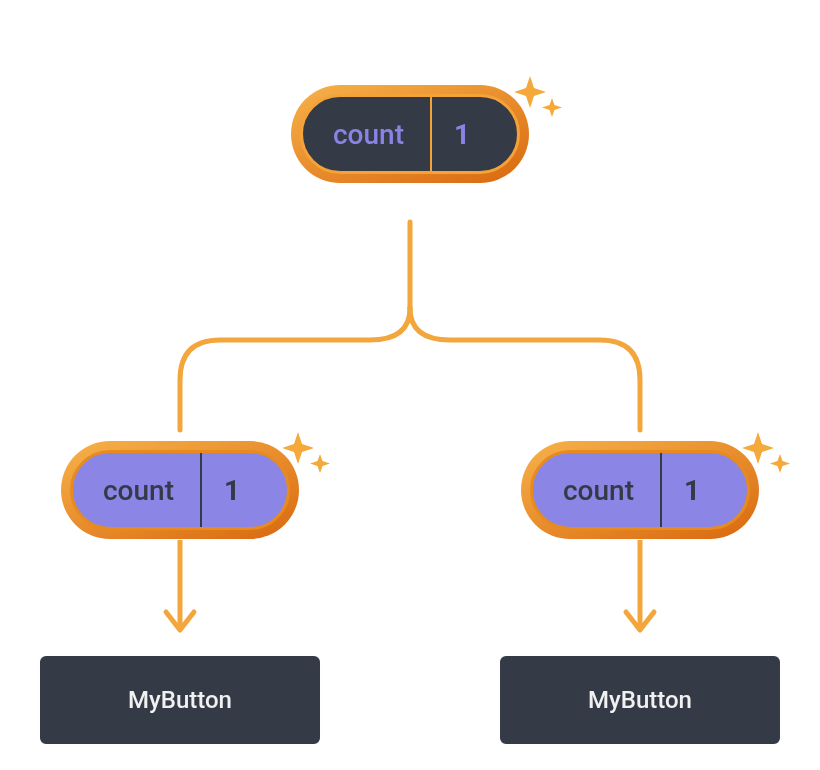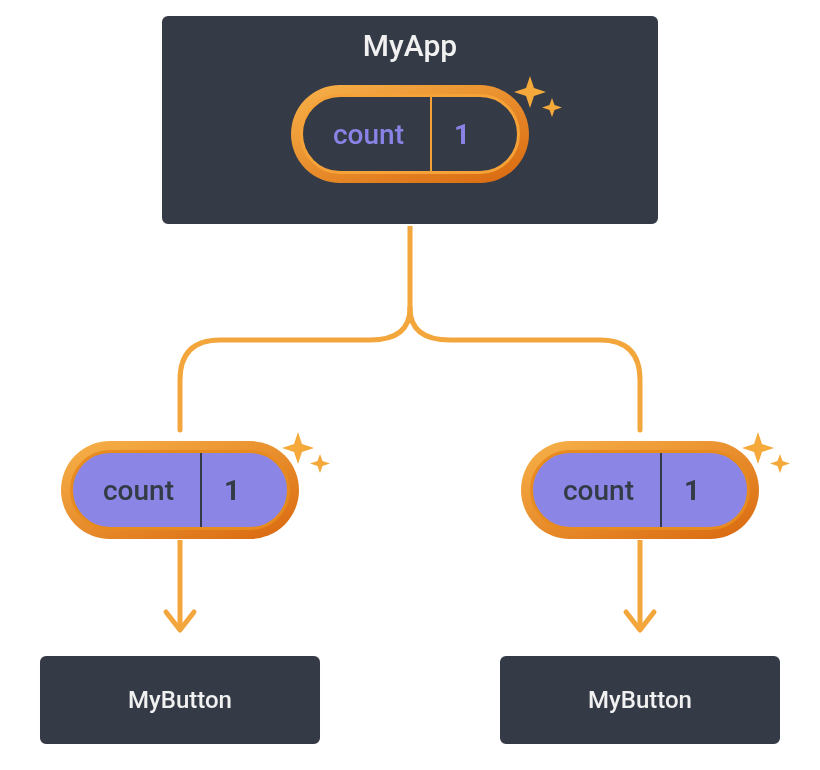--- a/index.html
+++ b/index.html
@@ -127,23 +127,20 @@
 <div class="canvas">
 
   <svg class="connector" width="820" height="770" style="left:0;top:0;">
 
     <path d="M 410 222 L 410 308" stroke="#f3a63c" stroke-width="5" fill="none" stroke-linecap="round"></path>
 
     <path d="M 410 308 Q 410 340 370 340 L 220 340 Q 180 340 180 380 L 180 430" stroke="#f3a63c" stroke-width="5" fill="none" stroke-linecap="round"></path>
     <path d="M 410 308 Q 410 340 450 340 L 600 340 Q 640 340 640 380 L 640 430" stroke="#f3a63c" stroke-width="5" fill="none" stroke-linecap="round"></path>
   </svg>
 
-  <div class="box" style="left:160px; top:14px; width:500px; height:212px;">
-    <div class="box-title">MyApp</div>
-  </div>
 
   <div class="pill pill-dark" style="left:300px; top:94px; width:220px; height:80px;">
     <div class="ring1"></div>
     <div class="content">
       <div class="pill-left">count</div>
       <div class="pill-right">1</div>
     </div>
   </div>
   <div class="sparkle" style="left:510px; top:72px;">
     <svg width="58" height="58" viewBox="0 0 58 58">

